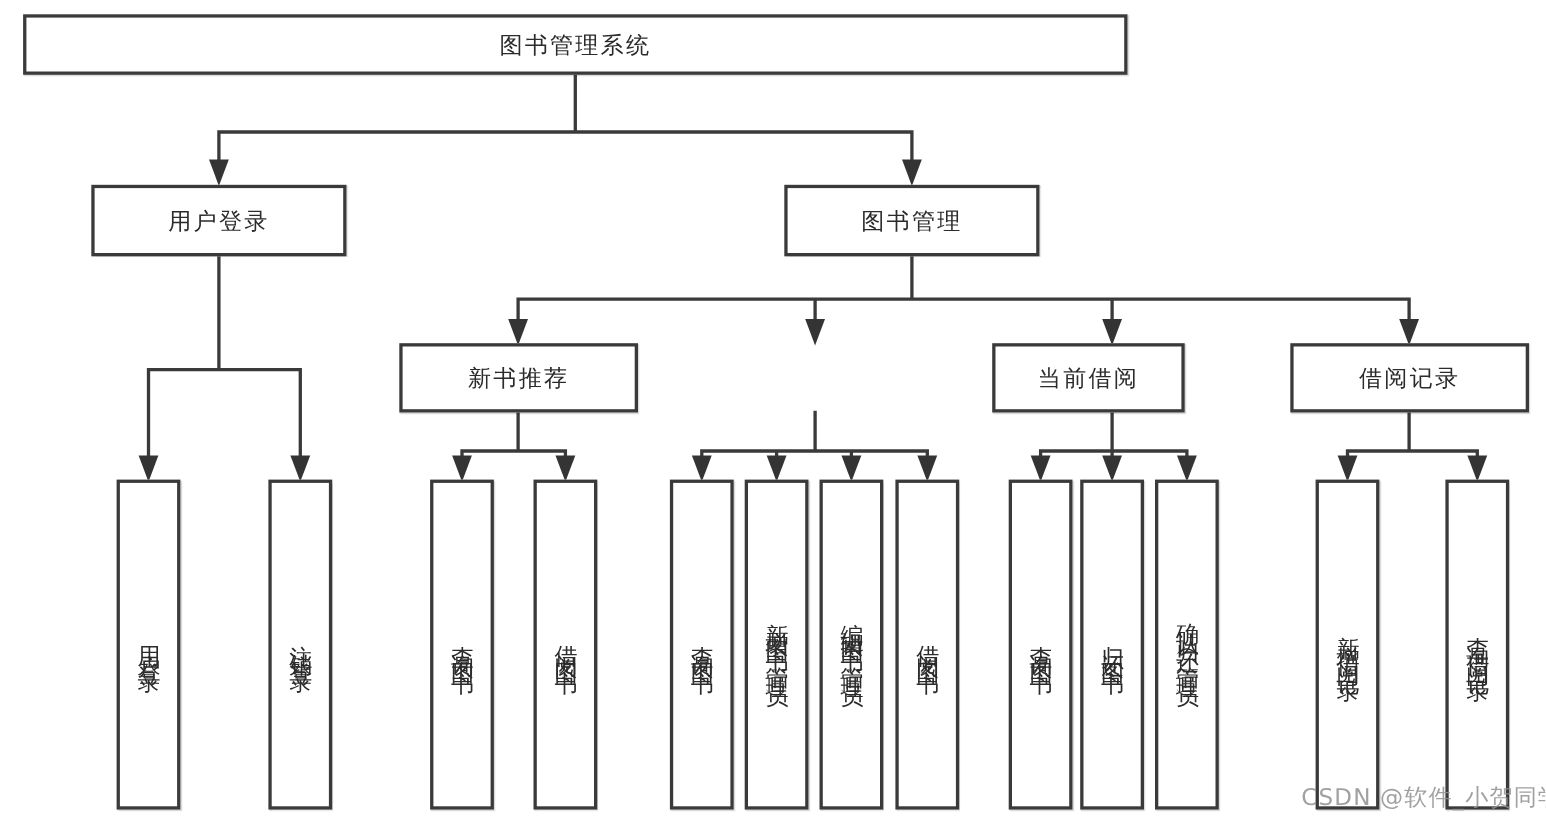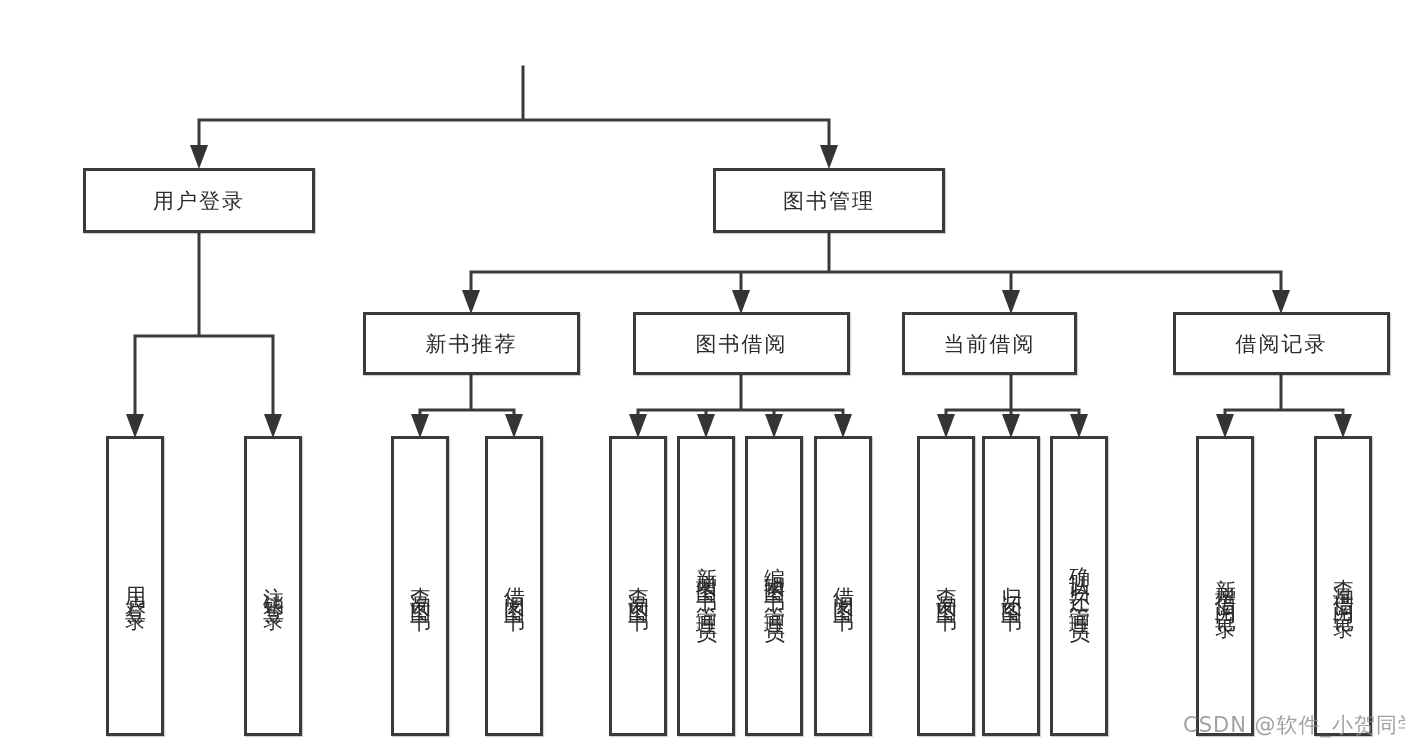--- a/index.html
+++ b/index.html
@@ -119,33 +119,33 @@
       <polygon points="765,414 783,414 774,438"></polygon>
       <polygon points="834,414 852,414 843,438"></polygon>
       <polygon points="937,414 955,414 946,438"></polygon>
       <polygon points="1002,414 1020,414 1011,438"></polygon>
       <polygon points="1070,414 1088,414 1079,438"></polygon>
       <polygon points="1216,414 1234,414 1225,438"></polygon>
       <polygon points="1334,414 1352,414 1343,438"></polygon>
     </g>
   </svg>
 
+  <div class="box h n-root">
+    <span>图书管理系统</span>
+  </div>
 
   <div class="box h n-login">
     <span>用户登录</span>
   </div>
   <div class="box h n-rec">
     <span>新书推荐</span>
   </div>
 
   <div class="box h n-mgmt">
     <span>图书管理</span>
-  </div>
-  <div class="box h n-borrow">
-    <span>图书借阅</span>
   </div>
   <div class="box h n-cur">
     <span>当前借阅</span>
   </div>
   <div class="box h n-hist">
     <span>借阅记录</span>
   </div>
 
   <div class="box v leaf l-1a">
     <span>用户登录</span>

